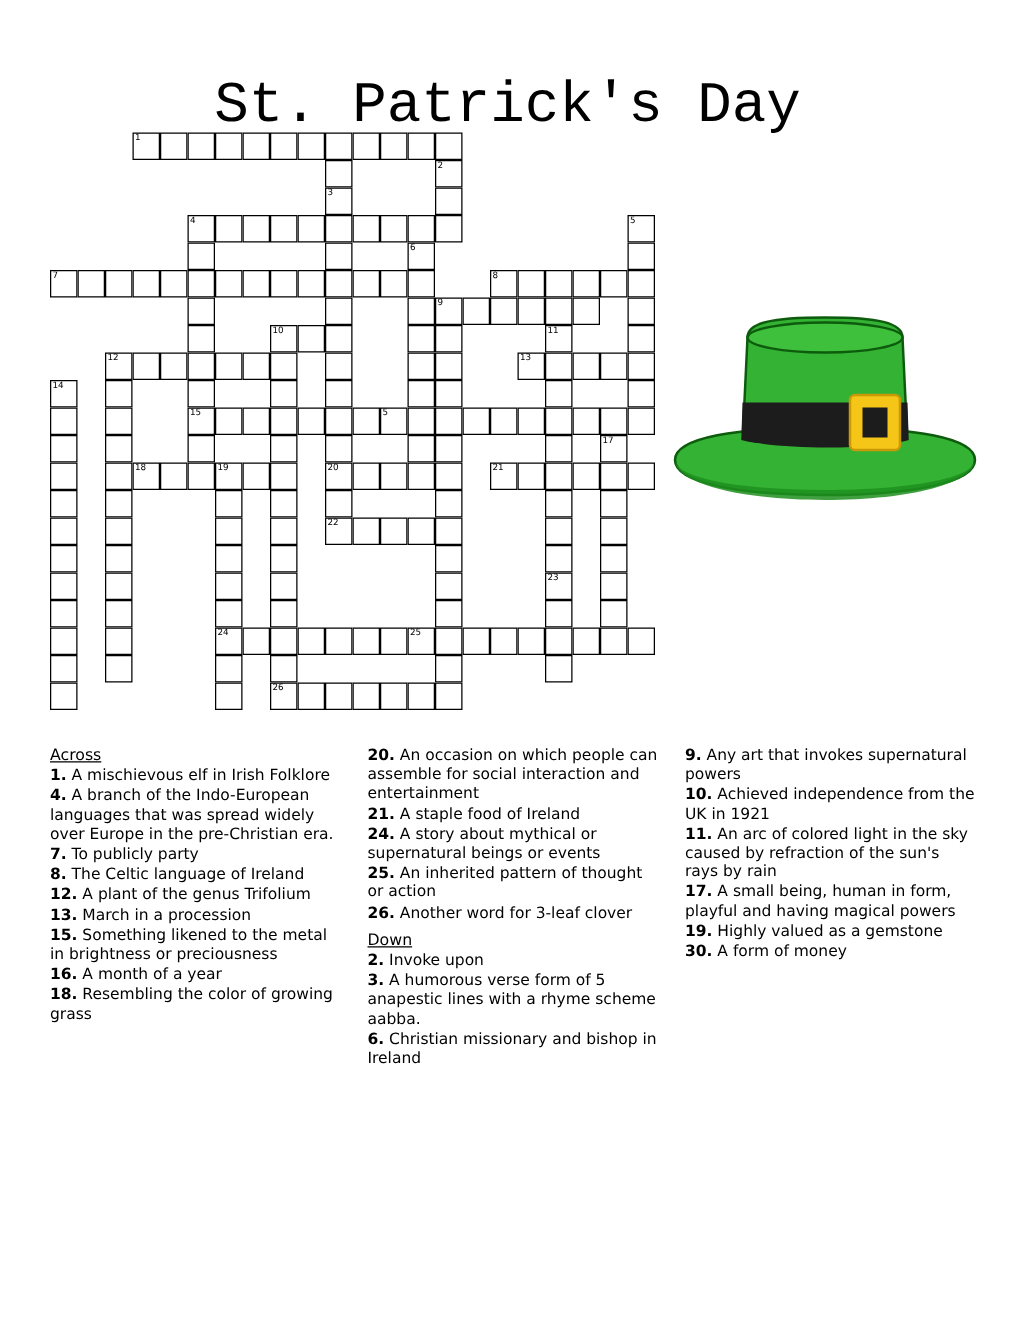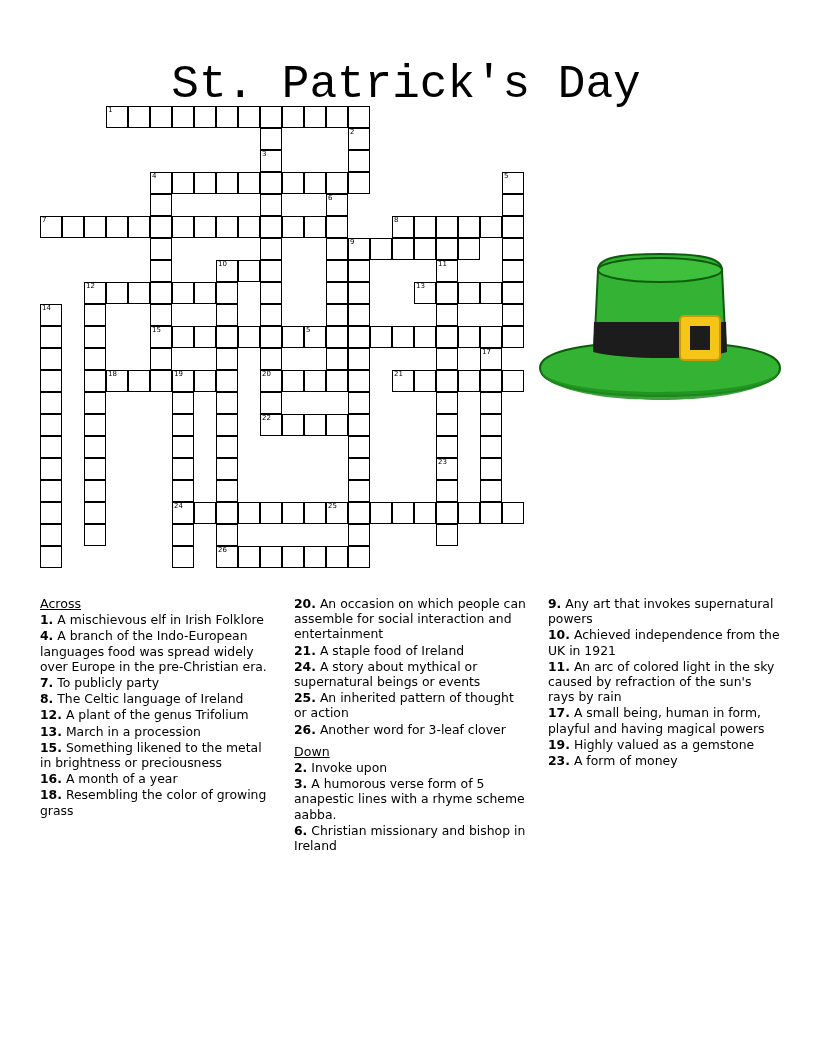--- a/index.html
+++ b/index.html
@@ -386,21 +386,21 @@
 
       <rect x="150" y="66" width="40" height="44" rx="4" fill="#f5c518" stroke="#c99a08" stroke-width="2"></rect>
       <rect x="160" y="76" width="20" height="24" fill="#1c1c1c"></rect>
     </svg>
   </div>
 
   <div id="clues" style="column-count: initial; display: flex; gap: 22px;">
       <div class="col">
         <div class="section-head">Across</div>
         <p class="clue"><b>1.</b><span> A mischievous elf in Irish Folklore</span></p>
-        <p class="clue"><b>4.</b><span> A branch of the Indo-European languages food was spread widely over Europe in the pre-Christian era.</span></p>
+        <p class="clue"><b>4.</b><span> A branch of the Indo-European languages that was spread widely over Europe in the pre-Christian era.</span></p>
         <p class="clue"><b>7.</b><span> To publicly party</span></p>
         <p class="clue"><b>8.</b><span> The Celtic language of Ireland</span></p>
         <p class="clue"><b>12.</b><span> A plant of the genus Trifolium</span></p>
         <p class="clue"><b>13.</b><span> March in a procession</span></p>
         <p class="clue"><b>15.</b><span> Something likened to the metal in brightness or preciousness</span></p>
         <p class="clue"><b>16.</b><span> A month of a year</span></p>
         <p class="clue"><b>18.</b><span> Resembling the color of growing grass</span></p>
       </div>
       <div class="col">
         <p class="clue"><b>20.</b><span> An occasion on which people can assemble for social interaction and entertainment</span></p>
@@ -412,17 +412,17 @@
         <p class="clue"><b>2.</b><span> Invoke upon</span></p>
         <p class="clue"><b>3.</b><span> A humorous verse form of 5 anapestic lines with a rhyme scheme aabba.</span></p>
         <p class="clue"><b>6.</b><span> Christian missionary and bishop in Ireland</span></p>
       </div>
       <div class="col">
         <p class="clue"><b>9.</b><span> Any art that invokes supernatural powers</span></p>
         <p class="clue"><b>10.</b><span> Achieved independence from the UK in 1921</span></p>
         <p class="clue"><b>11.</b><span> An arc of colored light in the sky caused by refraction of the sun's rays by rain</span></p>
         <p class="clue"><b>17.</b><span> A small being, human in form, playful and having magical powers</span></p>
         <p class="clue"><b>19.</b><span> Highly valued as a gemstone</span></p>
-        <p class="clue"><b>23.</b><span> A form of money</span></p>
+        <p class="clue"><b>30.</b><span> A form of money</span></p>
       </div>
     </div>
 
 </div>
 
 </body></html>

